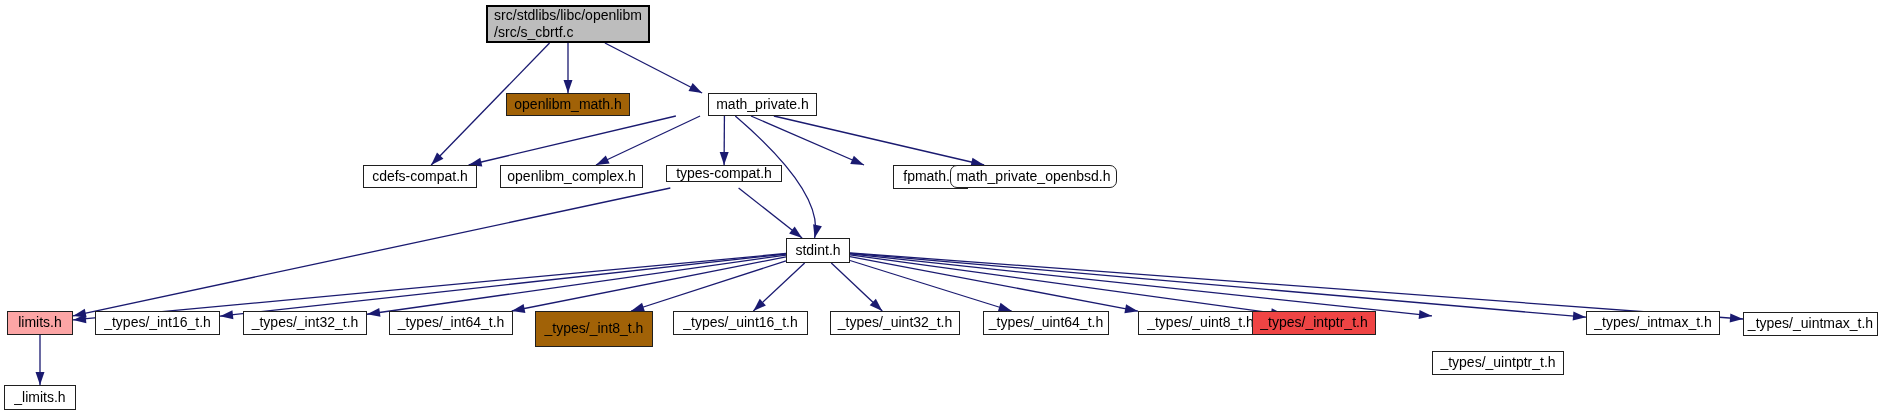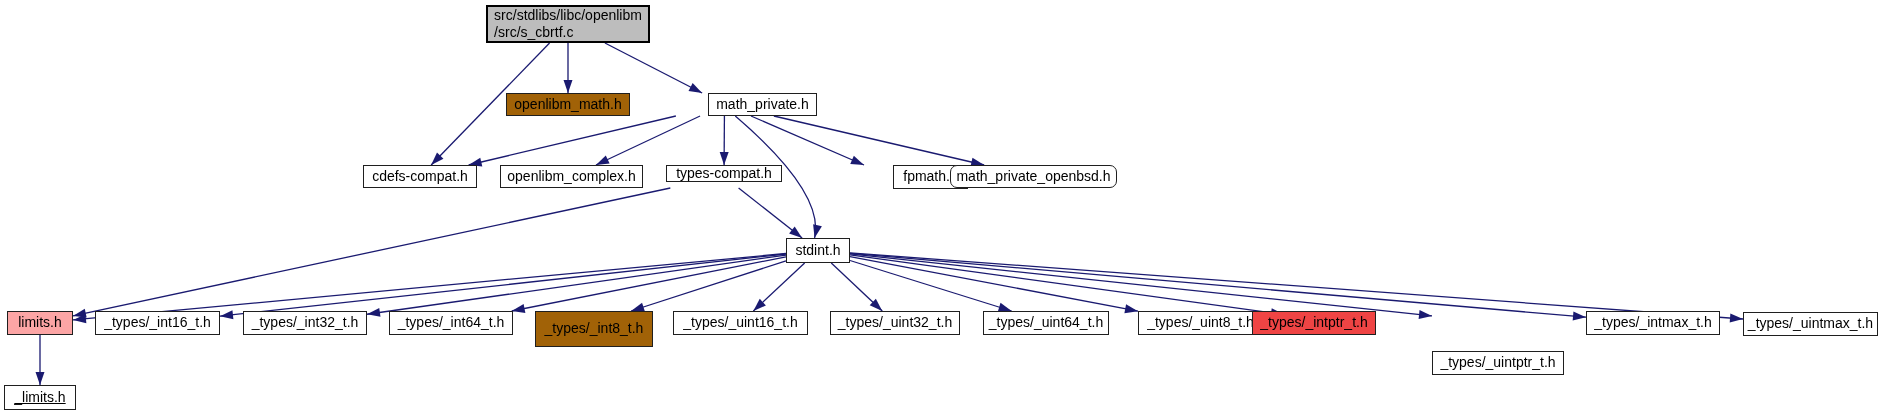--- a/index.html
+++ b/index.html
@@ -102,14 +102,14 @@
     <div class="node" style="left: 389px; top: 311px; width: 124px; height: 24px; background: rgb(255, 255, 255);">_types/_int64_t.h</div>
     <div class="node" style="left: 535px; top: 311px; width: 118px; height: 36px; background: #a16207;">_types/_int8_t.h</div>
     <div class="node" style="left: 673px; top: 311px; width: 135px; height: 24px; background: rgb(255, 255, 255);">_types/_uint16_t.h</div>
     <div class="node" style="left: 830px; top: 311px; width: 130px; height: 24px; background: rgb(255, 255, 255);">_types/_uint32_t.h</div>
     <div class="node" style="left: 983px; top: 311px; width: 126px; height: 24px; background: rgb(255, 255, 255);">_types/_uint64_t.h</div>
     <div class="node" style="left: 1138px; top: 311px; width: 125px; height: 24px; background: rgb(255, 255, 255);">_types/_uint8_t.h</div>
     <div class="node" style="left: 1252px; top: 311px; width: 124px; height: 24px; background: #ef4444;">_types/_intptr_t.h</div>
     <div class="node" style="left: 1432px; top: 311px; width: 132px; height: 24px; background: rgb(255, 255, 255); margin-top: 40px;">_types/_uintptr_t.h</div>
     <div class="node" style="left: 1586px; top: 311px; width: 134px; height: 24px; background: rgb(255, 255, 255);">_types/_intmax_t.h</div>
     <div class="node" style="left: 1743px; top: 312px; width: 135px; height: 24px; background: rgb(255, 255, 255);">_types/_uintmax_t.h</div>
-    <div class="node" style="left: 4px; top: 385px; width: 72px; height: 25px; background: rgb(255, 255, 255); text-decoration: underline;">_limits.h</div>
+    <div class="node" style="left: 4px; top: 385px; width: 72px; height: 25px; background: rgb(255, 255, 255);">_limits.h</div>
   </div>
 
 </body></html>

